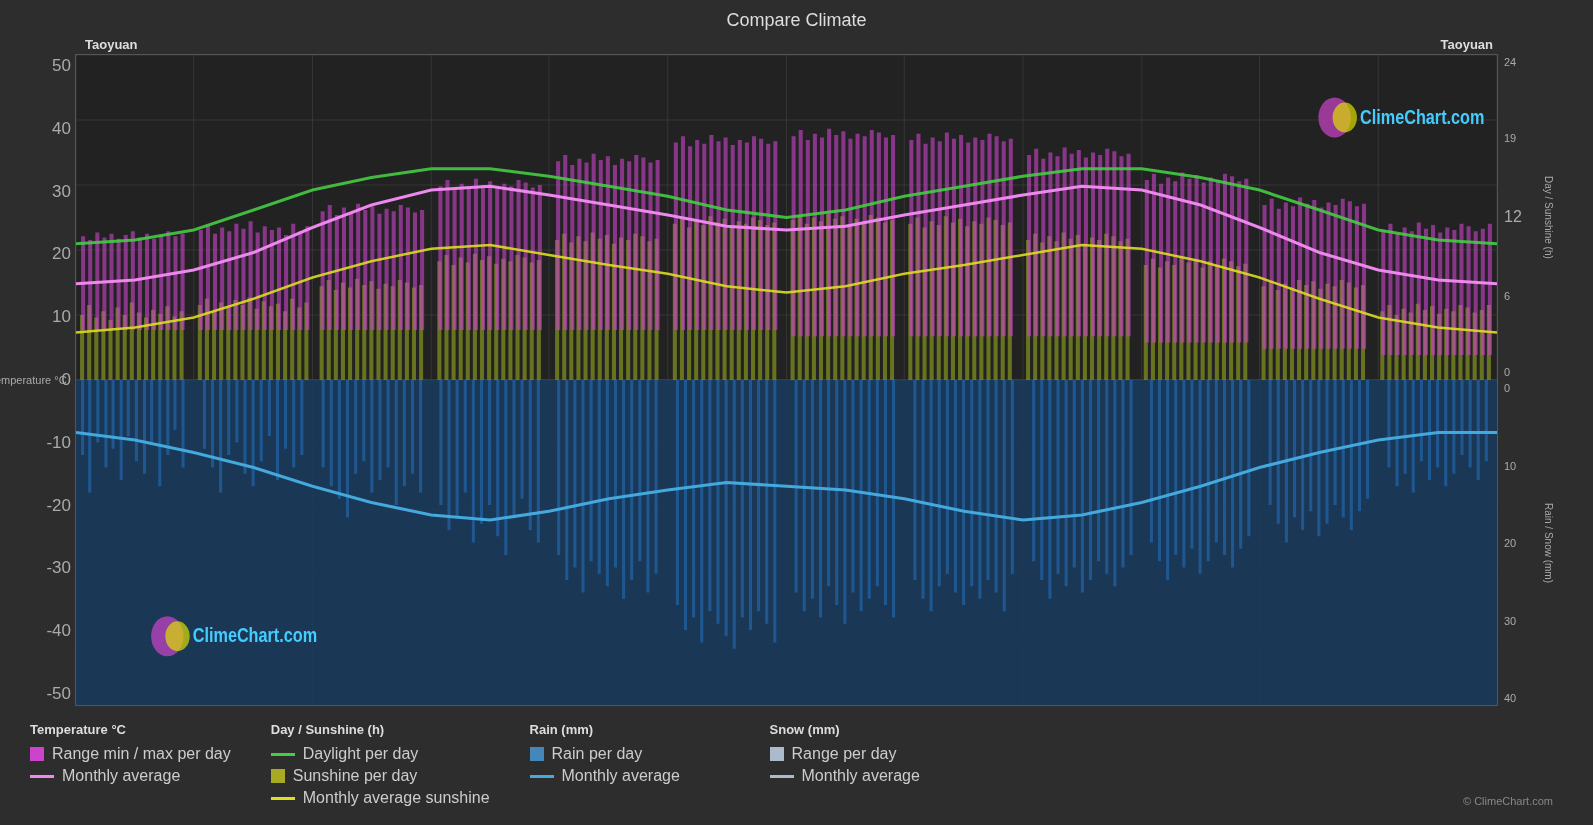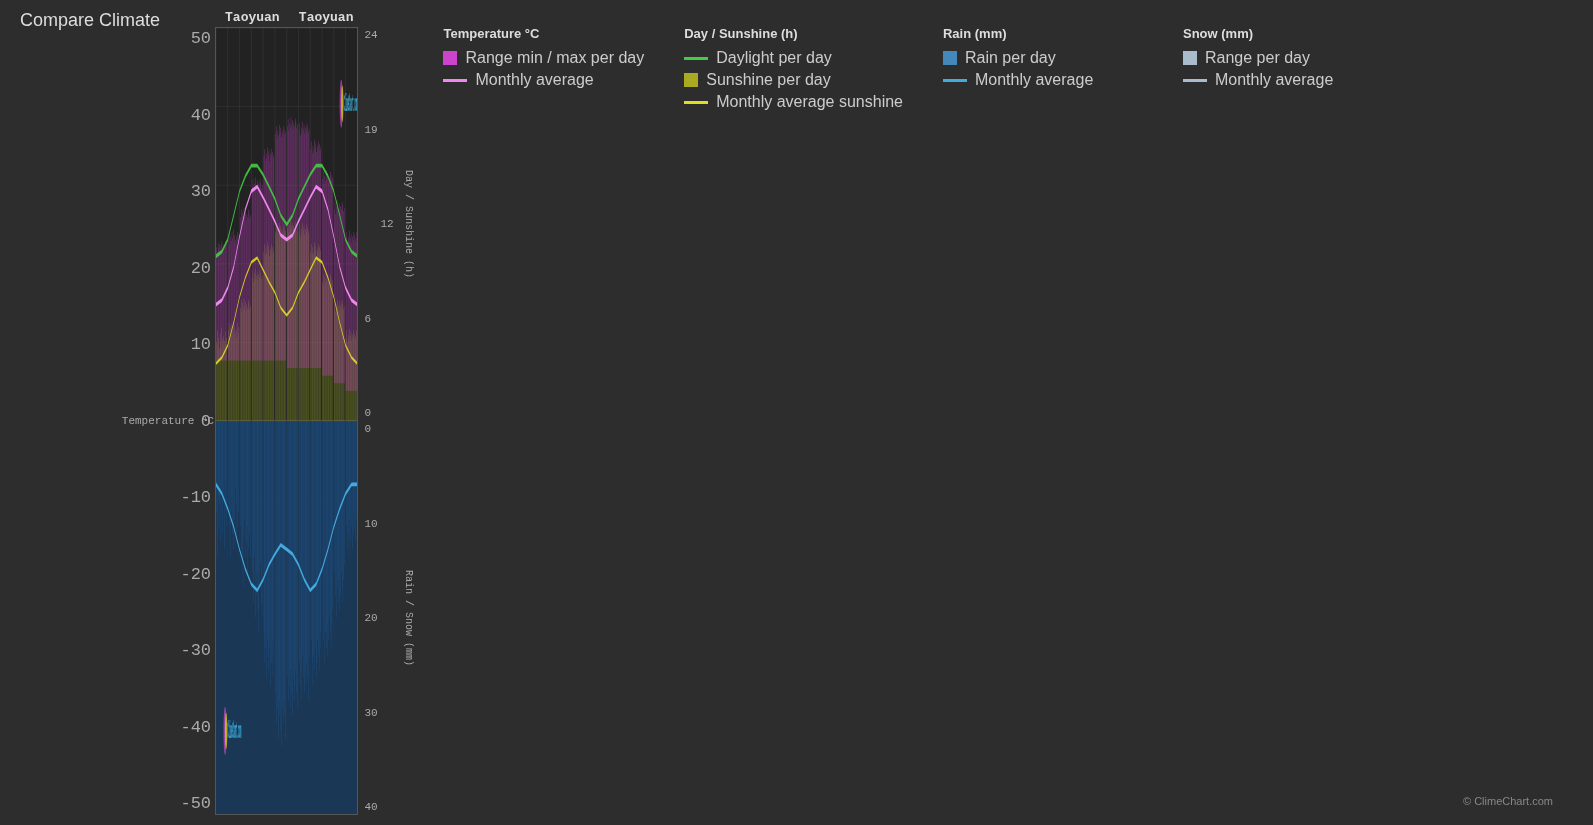--- a/index.html
+++ b/index.html
@@ -8,20 +8,21 @@
       width: 1593px;
       height: 825px;
       font-family: Arial, sans-serif;
       color: #ccc;
       overflow: hidden;
     }
     .main-container {
       width: 1593px;
       height: 825px;
       display: flex;
+      flex-direction: column;
       padding: 10px 20px 10px 20px;
     }
     .chart-title {
       text-align: center;
       color: #ddd;
       font-size: 18px;
       margin-bottom: 6px;
       font-weight: normal;
     }
     .chart-area {
@@ -106,21 +107,21 @@
       color: #ddd;
       font-weight: bold;
     }
   </style>
 </head>
 <body>
 
 <div class="main-container">
   <div class="chart-title">Compare Climate</div>
 
-  <div style="position:relative; flex:1; display:flex; flex-direction:column;font-family:Liberation Mono, monospace;">
+  <div style="position:relative; flex:1; display:flex; flex-direction:column;">
 
     <div style="display:flex; justify-content:space-between; padding: 0 80px 0 65px; margin-bottom:2px;">
       <span class="location-left" style="position:static; font-size:13px; color:#ddd; font-weight:bold;">Taoyuan</span>
       <span class="location-right" style="position:static; font-size:13px; color:#ddd; font-weight:bold;">Taoyuan</span>
     </div>
 
     <div class="chart-area" style="flex:1;">
 
       <div style="width:55px; position:relative; display:flex; align-items:stretch;">
         <div style="writing-mode:vertical-rl; transform:rotate(180deg); font-size:11px; color:#aaa; white-space:nowrap; position:absolute; left:2px; top:50%; transform:translateY(-50%) rotate(-90deg); transform-origin:center center;">Temperature °C</div>
@@ -784,21 +785,21 @@
 
         
       </div>
 
       <div style="width:75px; display:flex; flex-direction:column; position:relative;">
 
         <div style="height:50%; display:flex; flex-direction:row; align-items:stretch;">
           <div style="display:flex; flex-direction:column; justify-content:space-between; padding: 2px 2px 2px 6px; width:45px;">
             <span style="font-size:11px; color:#aaa;">24</span>
             <span style="font-size:11px; color:#aaa;">19</span>
-            <span style="font-size:11px; color:#aaa;margin-left:16px;">12</span>
+            <span style="font-size:16px; color:#aaa;">12</span>
             <span style="font-size:11px; color:#aaa;">6</span>
             <span style="font-size:11px; color:#aaa;">0</span>
           </div>
           <div style="writing-mode:vertical-rl; font-size:10px; color:#aaa; white-space:nowrap; align-self:center;">Day / Sunshine (h)</div>
         </div>
 
         <div style="height:50%; display:flex; flex-direction:row; align-items:stretch;">
           <div style="display:flex; flex-direction:column; justify-content:space-between; padding: 2px 2px 2px 6px; width:45px;">
             <span style="font-size:11px; color:#aaa;">0</span>
             <span style="font-size:11px; color:#aaa;">10</span>

